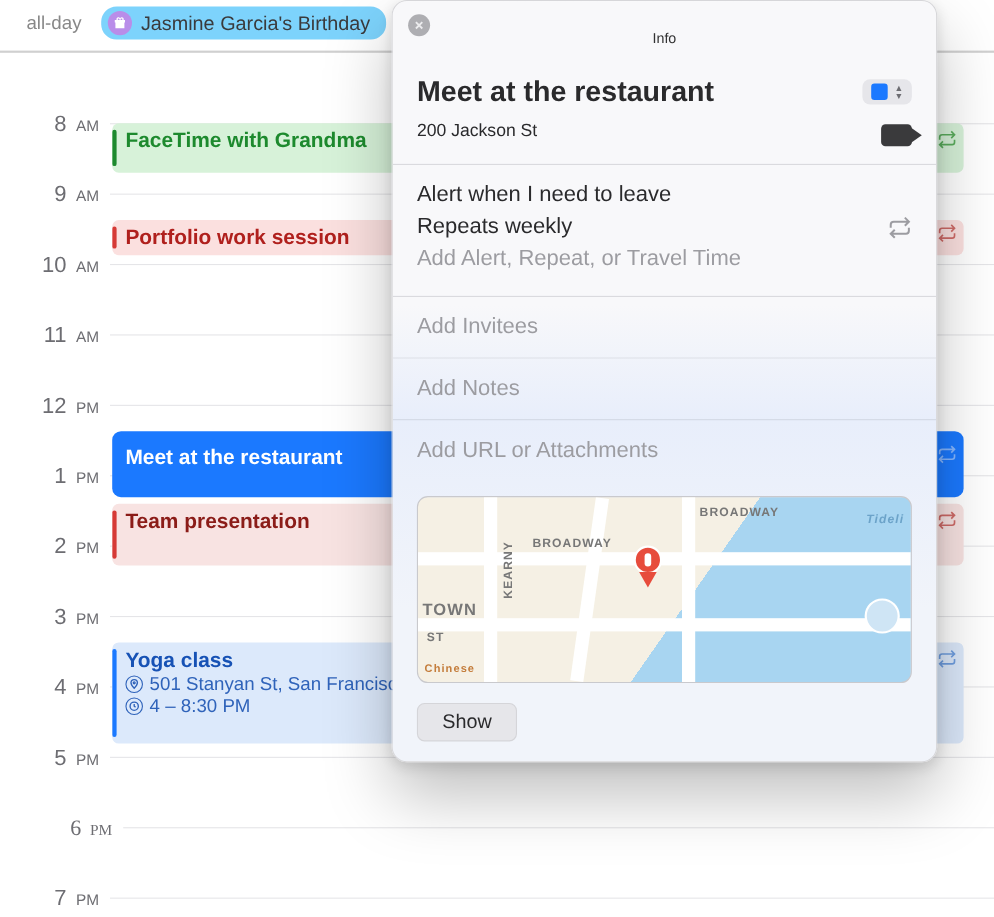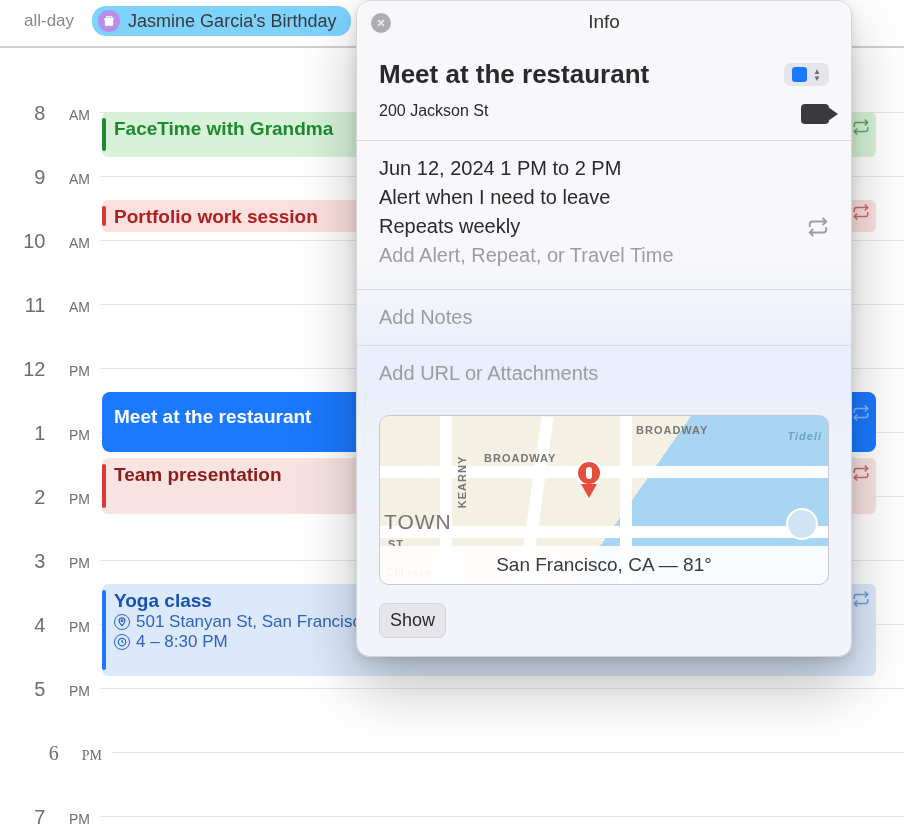--- a/index.html
+++ b/index.html
@@ -49,21 +49,21 @@
 
   .hours {
     position: relative;
   }
   .hour-slot { position: relative; height: 64px; }
   .hour-line { position: absolute; left:100px; right:0; top:0; border-top:1px solid #e5e5e8; }
   .hour-label {
     position: absolute; left: 0; top: -10px; width: 90px;
     text-align: right; font-size: 20px; color: #6d6d72;
   }
-  .hour-label .ampm { font-size: 14px; margin-left: 18px; }
+  .hour-label .ampm { font-size: 14px; margin-left: 3px; }
 
   .event {
     position: absolute;
     left: 102px; right: 28px;
     border-radius: 6px;
     padding: 6px 10px 6px 12px;
     font-size: 19px;
     font-weight: 600;
     overflow: hidden;
   }
@@ -97,24 +97,24 @@
     position: absolute;
     top: 0; left: 356px;
     width: 496px;
     background: linear-gradient(#f8f8fa 40%, #e8eefb 55%, #f1f4fa 80%);
     border: 1px solid #d6d6d9;
     border-radius: 14px;
     box-shadow: 0 30px 60px rgba(0,0,0,0.25), 0 4px 12px rgba(0,0,0,0.12);
     overflow: hidden;
   }
   .pop-head {
-    padding: 10px 0 6px 0;
+    padding: 26px 0 6px 0;
     text-align: center;
     position: relative;
-    font-size: 19px;
+    font-size: 13px;
   }
   .close-btn {
     position:absolute; left:14px; top:12px;
     width:20px;height:20px;border-radius:50%;
     background:#aeaeb2;display:flex;align-items:center;justify-content:center;
     color:#ececee;font-size:12px;cursor:pointer;
   }
   .section { padding: 16px 22px; border-bottom:1px solid #dadade;}
   .section.gradient { background:transparent; border-bottom-color: rgba(0,0,0,0.08);}
   .title-row { display:flex; align-items:center; justify-content:space-between; }
@@ -153,21 +153,21 @@
     position:absolute;left:0;right:0;bottom:0;height:38px;
     background:rgba(255,255,255,0.92);
     display:flex;align-items:center;justify-content:center;
     font-size:19px;color:#3a3a3c;
   }
   .compass{position:absolute;right:10px;bottom:44px;width:32px;height:32px;border-radius:50%;background:#cfe5f5;border:2px solid #fff;}
 
   .pop-foot{padding:12px 22px 18px;}
   .show-btn{
     background:#e6e6ea;border:1px solid #d5d5d9;border-radius:7px;
-    padding:6px 10px;font-size:18px;color:#2a2a2c;cursor:pointer;
+    padding:6px 22px;font-size:18px;color:#2a2a2c;cursor:pointer;
   }
 </style>
 </head>
 <body>
 
 <div class="calendar">
   <div class="allday-row">
     <span class="allday-label">all-day</span>
     <span class="birthday-chip">
       <span class="gift-icon">
@@ -319,61 +319,60 @@
       <div class="addr">
         <div>200 Jackson St</div>
       </div>
       <div>
         <div class="video-icon"></div>
       </div>
     </div>
   </div>
 
   <div class="section">
-    <div class="meta-line">Jun 12, 2024  1 PM to 2 PM</div>
     <div class="meta-line">Alert when I need to leave</div>
     <div class="meta-line flex-between">
       <span>Repeats weekly</span>
       <span class="repeat-ic">
         <svg viewBox="0 0 24 24" fill="none" stroke="currentColor" stroke-width="2">
             <path d="M17 2l4 4-4 4M3 12V9a3 3 0 013-3h15M7 22l-4-4 4-4M21 12v3a3 3 0 01-3 3H3"></path>
           </svg>
       </span>
     </div>
     <div class="meta-line dim">Add Alert, Repeat, or Travel Time</div>
   </div>
 
+  <div class="section gradient">
+    <span class="placeholder">Add Invitees</span>
+  </div>
   <div class="section gradient">
     <span class="placeholder">Add Notes</span>
   </div>
   <div class="section gradient" style="border-bottom:none">
     <span class="placeholder">Add URL or Attachments</span>
   </div>
 
   <div class="map-wrap">
     <div class="map">
       <div class="street h" style="top:50px"></div>
       <div class="street h" style="top:110px"></div>
       <div class="street v" style="left:60px"></div>
       <div class="street v" style="left:150px;transform:rotate(8deg)"></div>
       <div class="street v" style="left:240px"></div>
       <span class="streetlabel" style="top:36px;left:104px">BROADWAY</span>
       <span class="streetlabel" style="top:60px;left:56px;transform:rotate(-90deg)">KEARNY</span>
       <span class="streetlabel" style="top:8px;left:256px">BROADWAY</span>
-      <span class="streetlabel" style="top:94px;left:4px;font-size:21px;font-weight:400">TOWN</span>
+      <span class="streetlabel" style="top:94px;left:4px;font-size:15px;font-weight:700">TOWN</span>
       <span class="streetlabel" style="top:14px;right:6px;font-style:italic;color:#6ca3c9">Tideli</span>
       <span class="streetlabel" style="top:122px;left:8px">ST</span>
       <span class="streetlabel" style="bottom:6px;left:6px;font-size:10px;color:#c47d3c">Chinese</span>
       <div class="pin">
           <div class="head"></div>
           <div class="tail"></div>
         </div>
       <div class="compass"></div>
-      <div class="map-footer">
-        <span>San Francisco, CA — 81°</span>
-      </div>
     </div>
   </div>
 
   <div class="pop-foot">
     <button class="show-btn">Show</button>
   </div>
 </div>
 
 </body></html>

